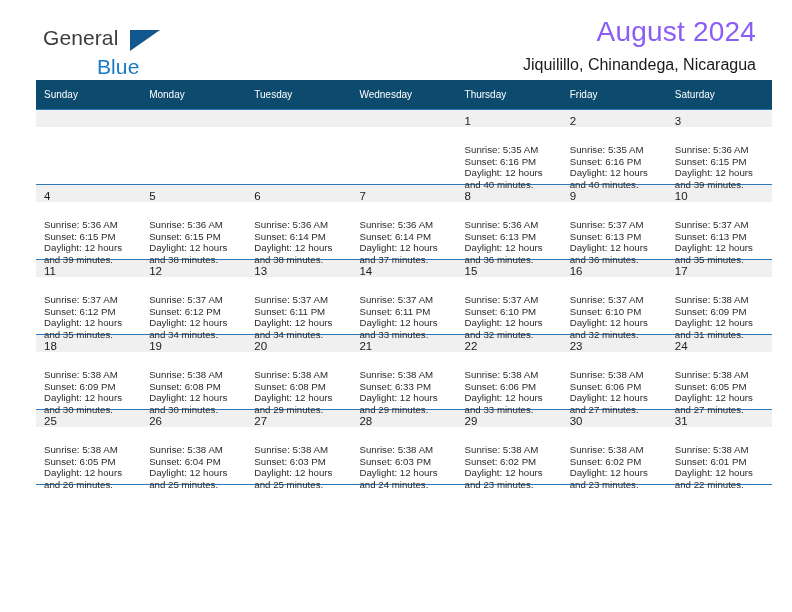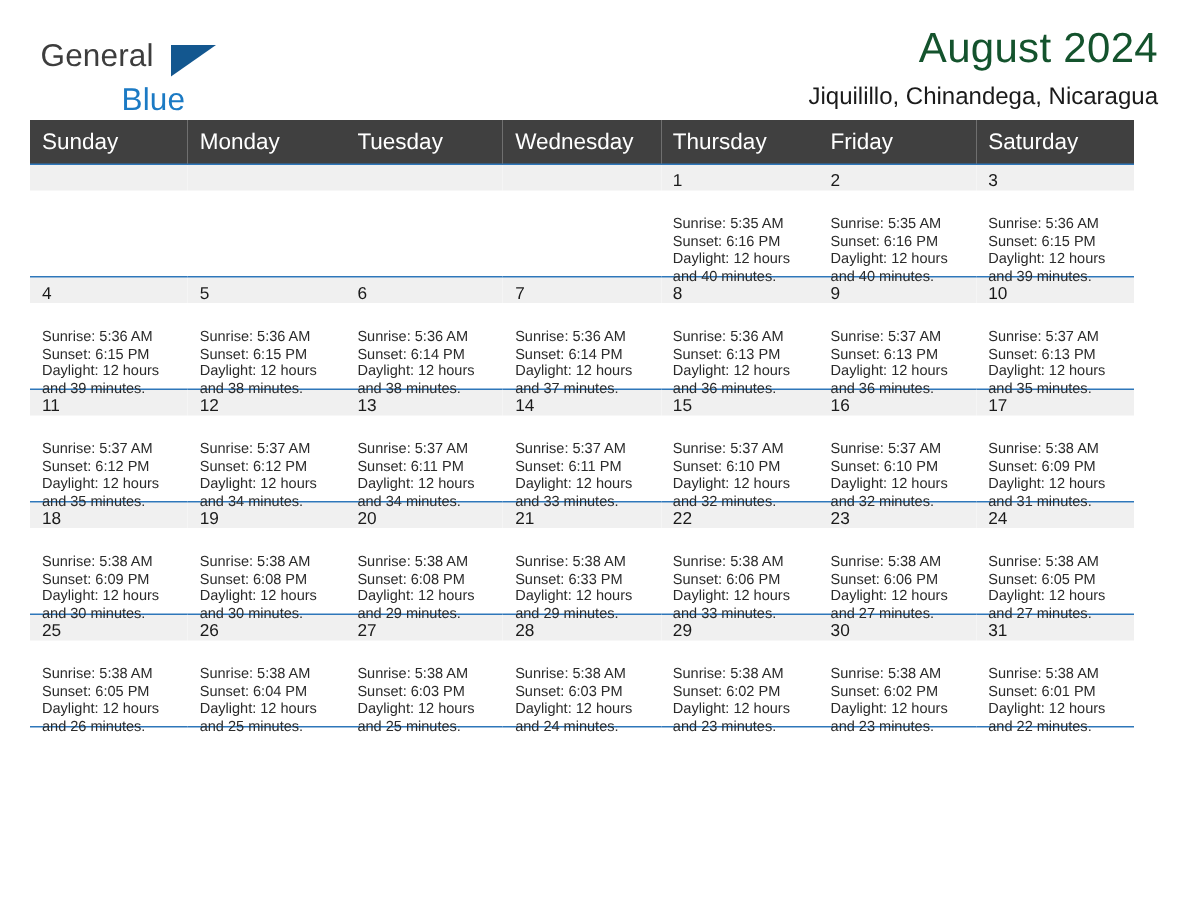--- a/index.html
+++ b/index.html
@@ -13,21 +13,21 @@
     font-family: "Liberation Sans", sans-serif;
     color: #000000;
     overflow: hidden;
   }
 
   .page {
     position: relative;
     width: 792px;
     height: 612px;
     box-sizing: border-box;
-    padding: 0 20px;
+    padding: 0 36px;
   }
 
   
   .header {
     position: relative;
     height: 72px;
     display: flex;
     align-items: flex-start;
     justify-content: space-between;
   }
@@ -64,44 +64,44 @@
     border-left: 30px solid #13578f;
     border-bottom: 21px solid transparent;
   }
 
   .title-block {
     text-align: right;
     padding-top: 16px;
   }
   .cal-title {
     font-size: 28px;
-    color: #14532d;
+    color: #8b5cf6;
     line-height: 32px;
     font-weight: normal;
     letter-spacing: 0.2px;
   }
   .cal-subtitle {
     font-size: 16px;
     color: #1a1a1a;
     line-height: 18px;
     margin-top: 8px;
   }
 
   
   .calendar {
     width: 736px;
     border-collapse: collapse;
     table-layout: fixed;
     margin-top: 8px;
   }
   .calendar th {
-    background: #404040;
+    background: #0c4a6e;
     color: #ffffff;
     font-weight: normal;
-    font-size: 15px;
+    font-size: 10px;
     text-align: left;
     padding: 5px 0 5px 8px;
     height: 19px;
     border: none;
   }
   .calendar td {
     vertical-align: top;
     padding: 0;
     border: none;
     height: 74px;

